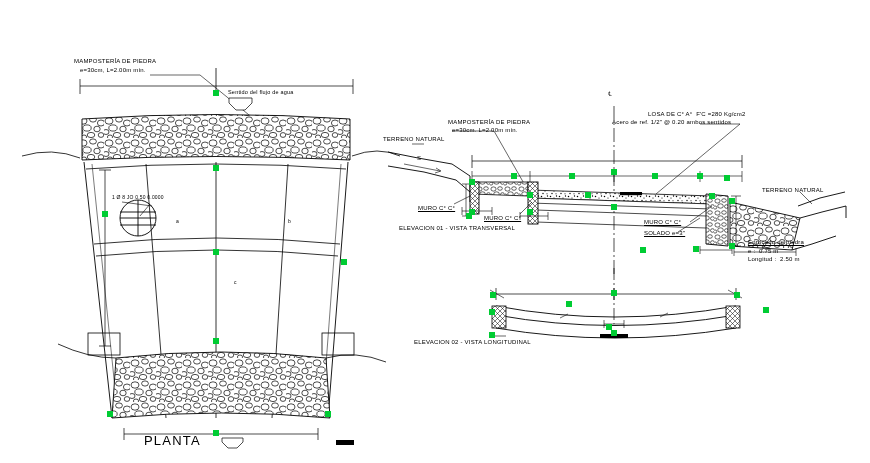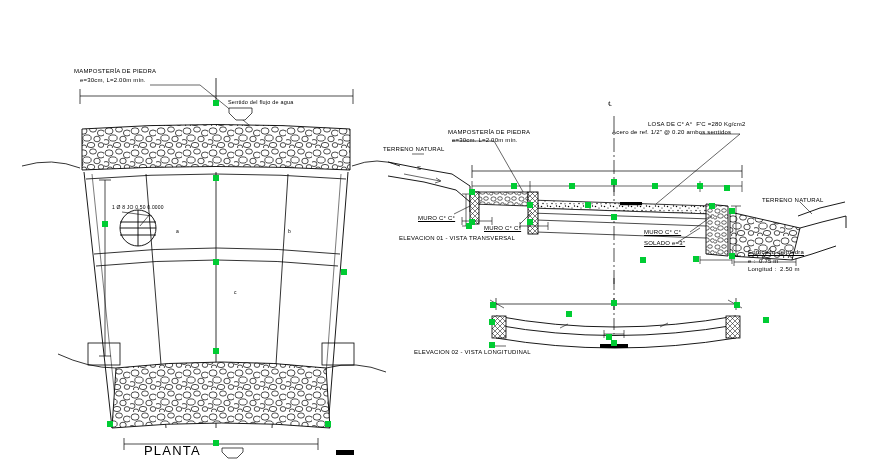--- a/index.html
+++ b/index.html
@@ -11,21 +11,21 @@
     width: 870px;
     height: 463px;
     overflow: hidden;
     font-family: "Liberation Sans", sans-serif;
     color: #000000;
     position: relative;
   }
   #cad-root {
     position: absolute;
     left: 0;
-    top: 16px;
+    top: 6px;
     width: 870px;
     height: 408px;
   }
   svg.cad {
     position: absolute;
     left: 0;
     top: 0;
     width: 870px;
     height: 463px;
     display: block;

